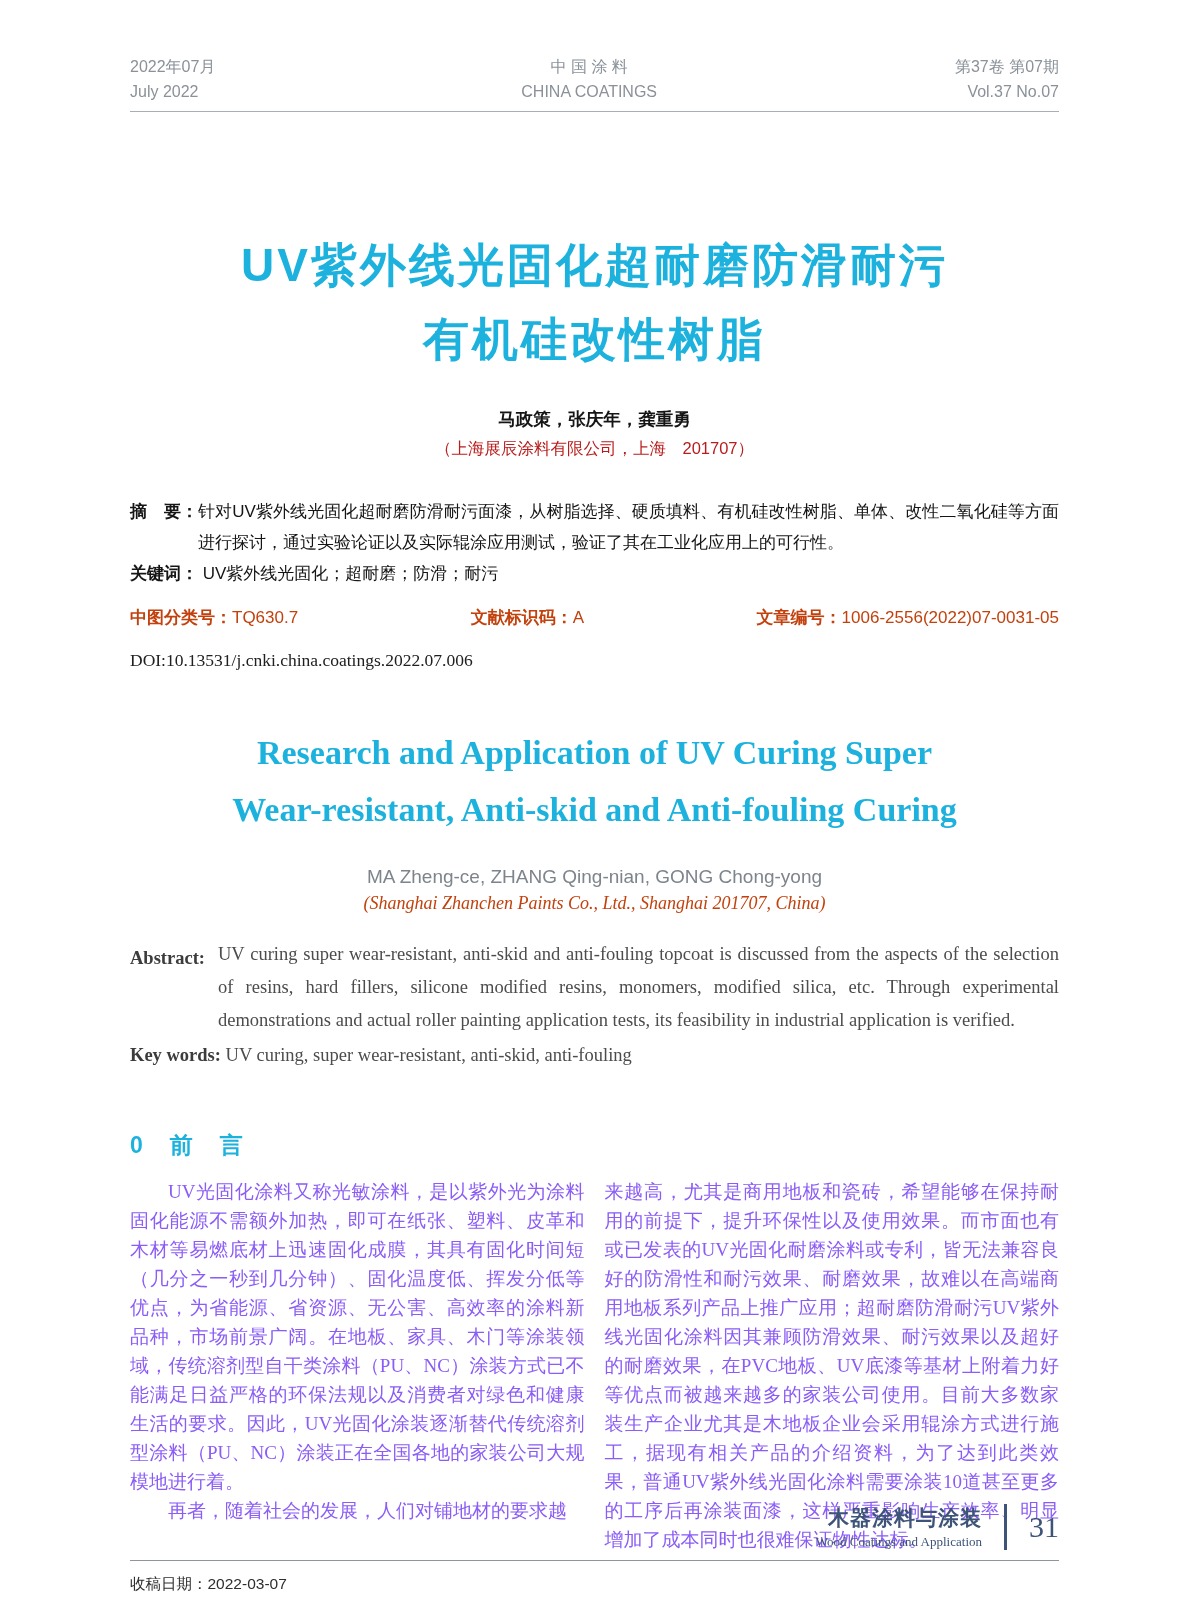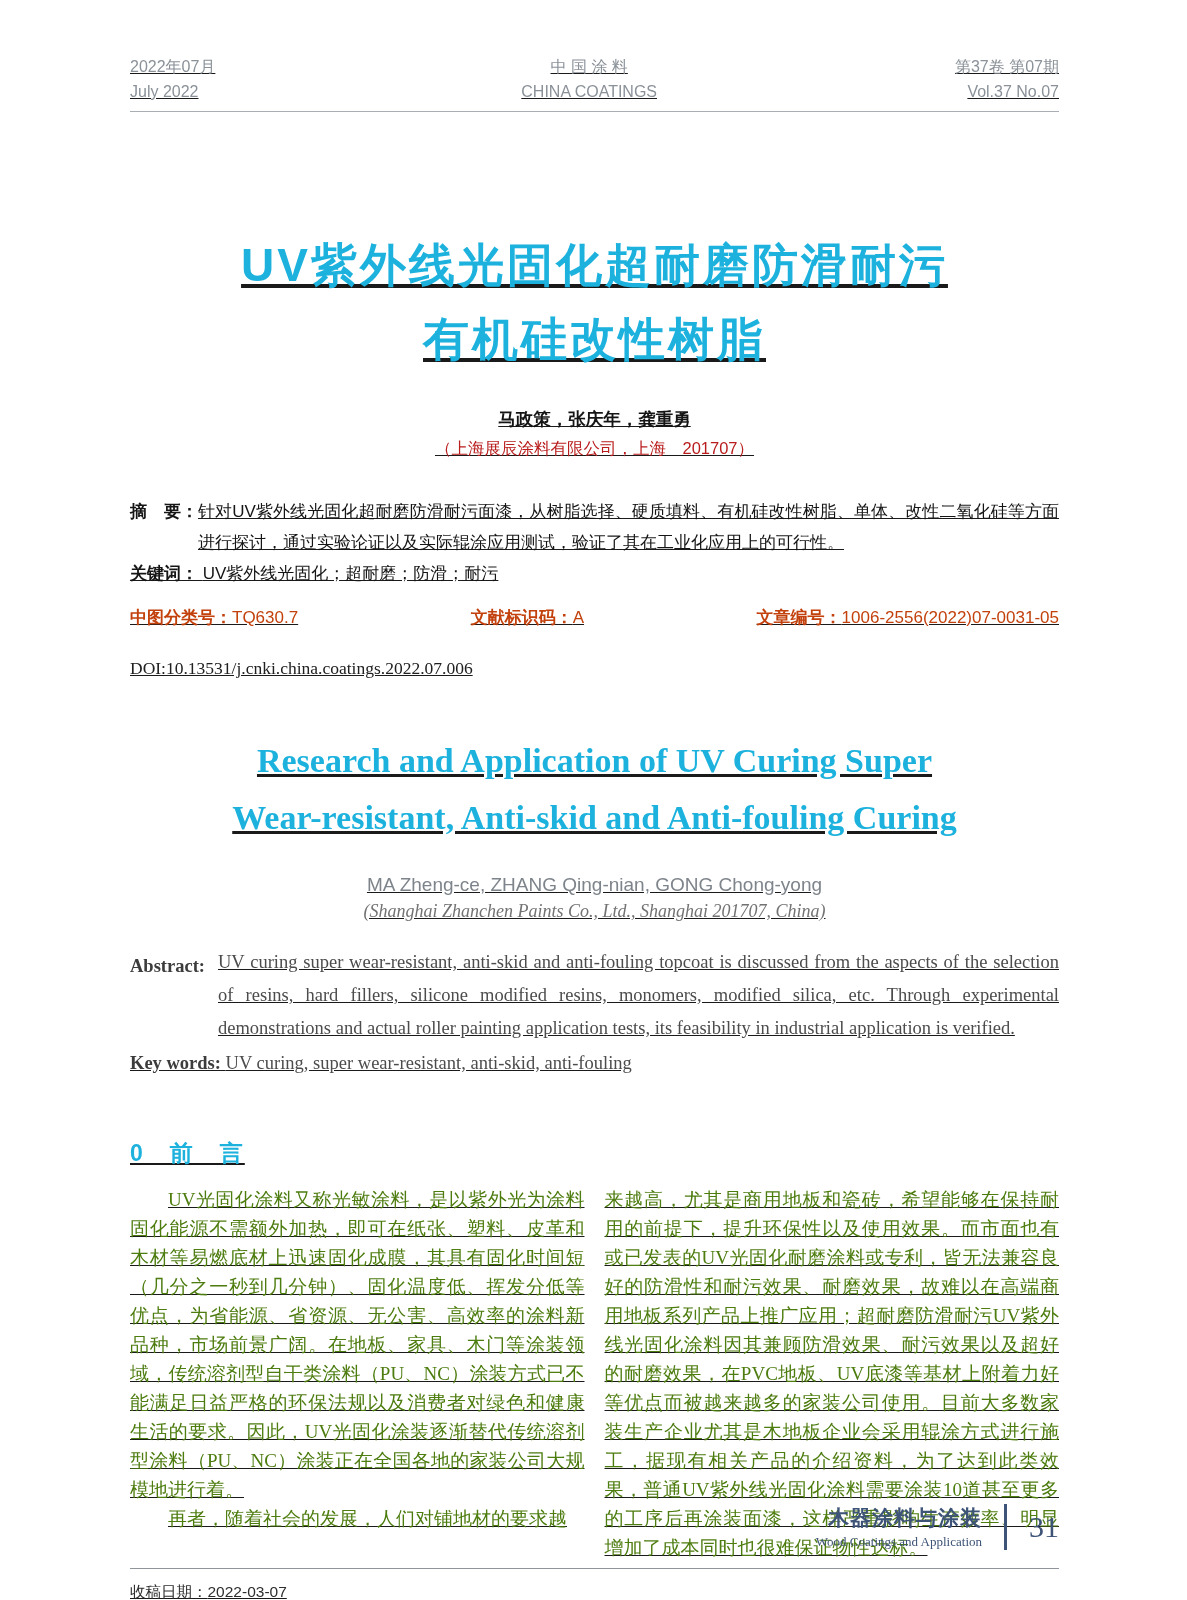--- a/index.html
+++ b/index.html
@@ -10,21 +10,20 @@
   *{box-sizing:border-box;}
   html,body{margin:0;padding:0;background:#ffffff;}
   body{width:1187px;height:1600px;overflow:hidden;}
   .page{
     position:relative;
     width:1187px;height:1600px;
     padding:54px 128px 0 130px;
     font-family:"Liberation Sans",sans-serif;
     color:#1a1a1a;
     background:#ffffff;
-    text-decoration:underline;
   }
   
   .jheader{
     display:flex;justify-content:space-between;
     color:var(--hdr-gray);
     font-size:16px;line-height:25px;
     border-bottom:1px solid #a8aeb4;
     padding-bottom:7px;
   }
   .jheader .cell-left{text-align:left;}
@@ -43,51 +42,51 @@
   .authors-zh{text-align:center;margin-top:16px;font-size:17.5px;font-weight:600;color:#151515;}
   .affil-zh{text-align:center;margin-top:7px;font-size:16.5px;color:#b91c1c;}
   
   .zh-block{margin-top:36px;font-size:17px;line-height:31px;text-align:justify;color:#151515;}
   .hang{position:relative;margin:0;}
   .lbl{font-weight:bold;}
   .hang-abs{padding-left:68px;}
   .hang-abs > .lbl{position:absolute;left:0;top:0;}
   .kw-zh{margin-top:0;}
   .meta-row{display:flex;justify-content:space-between;margin-top:13px;font-size:17px;color:#c2410c;}
-  .doi{margin-top:20px;font-family:"Liberation Serif",serif;font-size:17.5px;color:#202020;}
+  .doi{margin-top:12px;font-family:"Liberation Serif",serif;font-size:17.5px;color:#202020;}
   
   .title-en{
     margin-top:48px;text-align:center;
     color:var(--accent);
     font-family:"Liberation Serif",serif;
     font-weight:bold;font-size:34px;line-height:57px;
   }
   .authors-en{margin-top:20px;text-align:center;color:#7e848b;font-size:19px;}
-  .affil-en{margin-top:5px;text-align:center;color:#737373;font-family:"Liberation Serif",serif;font-style:italic;font-size:18px;}
+  .affil-en{margin-top:5px;text-align:center;color:#c2410c;font-family:"Liberation Serif",serif;font-style:italic;font-size:18px;}
   .en-block{
     margin-top:24px;
     font-family:"Liberation Serif",serif;
     font-size:18.5px;line-height:33px;
     color:#4c4c4c;text-align:justify;
   }
   .en-abstract{padding-left:88px;}
   .en-abstract > .lbl{position:absolute;left:0;top:4px;color:#3c3c3c;}
   .en-keywords{margin-top:2px;}
   .en-keywords .lbl{color:#3c3c3c;}
   
   .section-heading{
     margin-top:58px;
     color:var(--accent);
     font-weight:bold;font-size:23px;letter-spacing:2px;
   }
   .columns{
     display:flex;gap:20px;margin-top:16px;
     font-family:"Liberation Serif",serif;
     font-size:19px;line-height:29px;
-    text-align:justify;color:#4d7c0f;
+    text-align:justify;color:#8b5cf6;
   }
   .col{flex:1;min-height:318px;}
   .col p{margin:0;text-indent:2em;}
   
   .footnote{
     border-top:1px solid #8f959b;
     margin-top:6px;padding-top:9px;
     font-size:15.5px;line-height:28px;color:#2e2e2e;
   }
   .footnote p{margin:0;}

